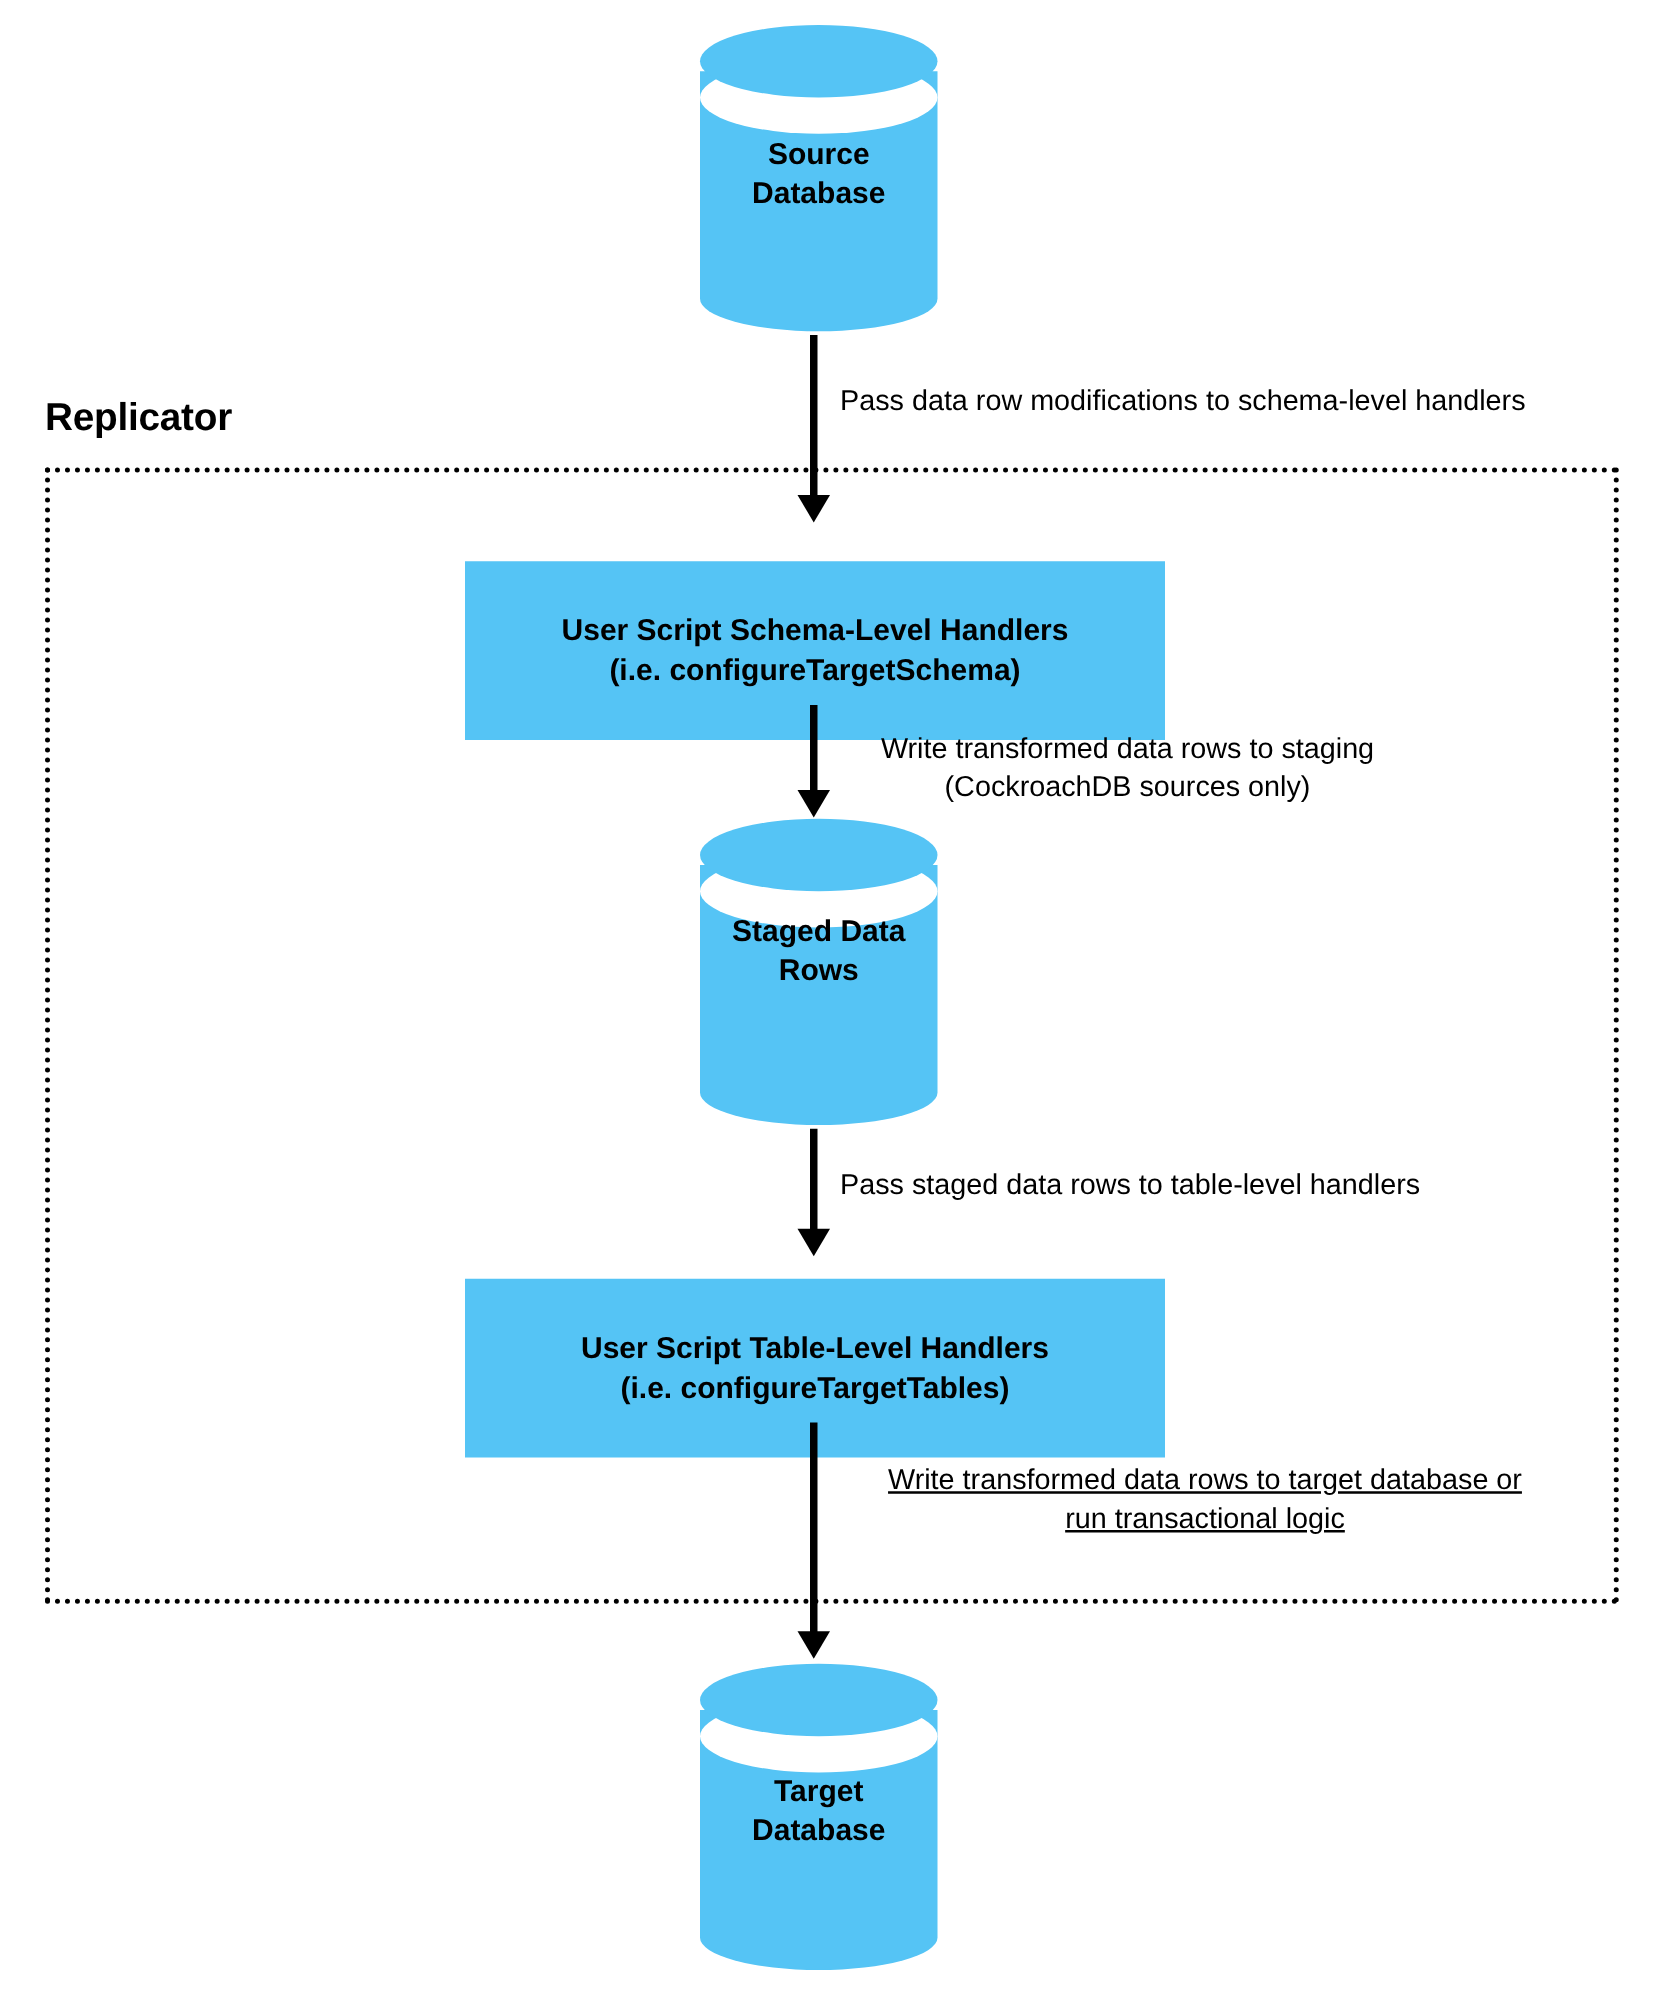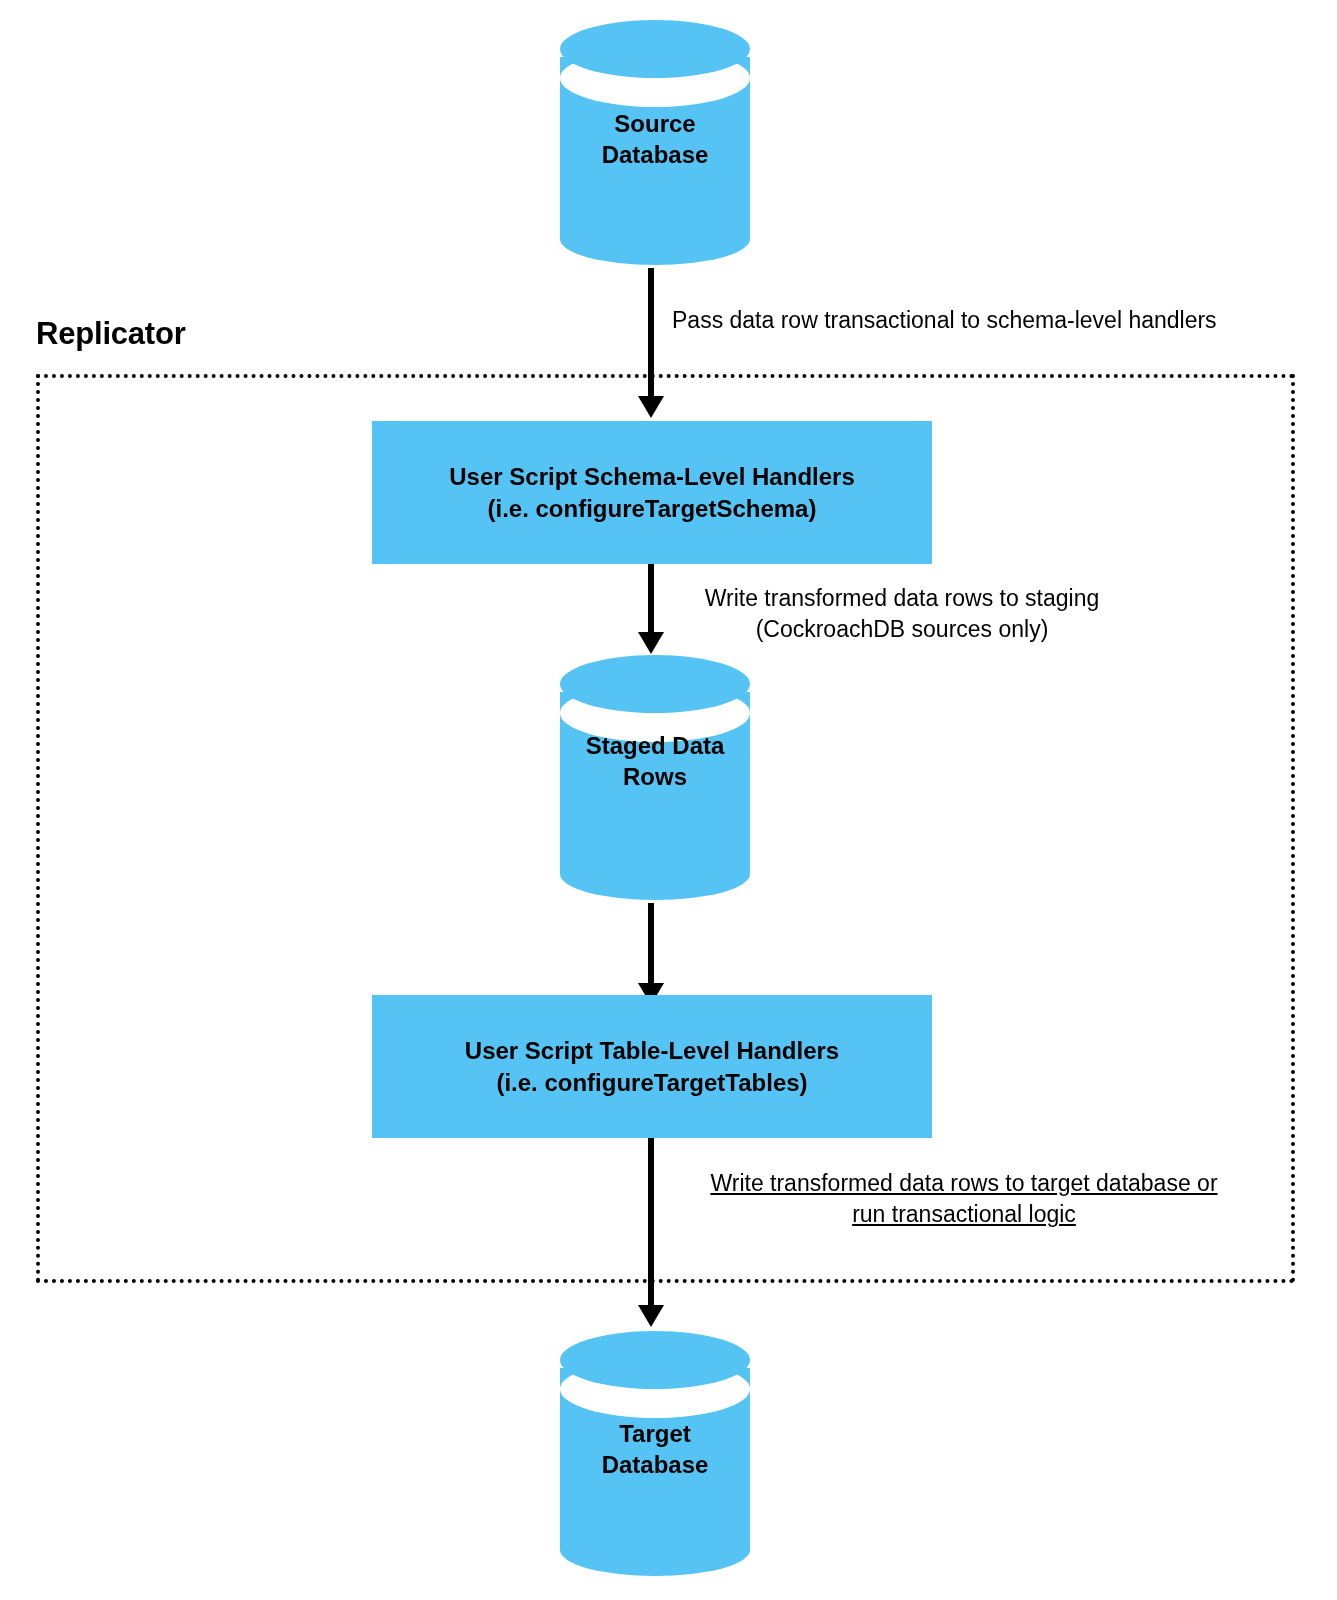--- a/index.html
+++ b/index.html
@@ -92,20 +92,21 @@
     position: absolute;
     background: #55c4f5;
     display: flex;
     align-items: center;
     justify-content: center;
     text-align: center;
     font-size: 24px;
     font-weight: bold;
     line-height: 1.33;
     white-space: pre-line;
+    margin-top: 28px;
   }
 
   
   .arrow {
     position: absolute;
     width: 6px;
     background: #000000;
   }
   .arrow-head {
     position: absolute;
@@ -137,21 +138,21 @@
   <div class="cylinder" style="left:560px; top:20px; height:245px;">
     <div class="cyl-body" style="height:208px;"></div>
     <div class="cyl-gap"></div>
     <div class="cyl-top"></div>
     <div class="cyl-label" style="top:89px;">Source
 Database</div>
   </div>
 
   <div class="arrow" style="left:648px; top:268px; height:130px;"></div>
   <div class="arrow-head" style="left:638px; top:396px;"></div>
-  <div class="edge-label" style="left:672px; top:305px; width:640px;">Pass data row transactional to schema-level handlers</div>
+  <div class="edge-label" style="left:672px; top:305px; width:640px;">Pass data row modifications to schema-level handlers</div>
 
   <div class="proc-box" style="left:372px; top:421px; width:560px; height:143px;">
     <span>User Script Schema-Level Handlers
 (i.e. configureTargetSchema)</span>
   </div>
 
   <div class="arrow" style="left:648px; top:564px; height:71px;"></div>
   <div class="arrow-head" style="left:638px; top:632px;"></div>
   <div class="edge-label centered" style="left:672px; top:583px; width:460px;">Write transformed data rows to staging
 (CockroachDB sources only)</div>
@@ -159,20 +160,21 @@
   <div class="cylinder" style="left:560px; top:655px; height:245px;">
     <div class="cyl-body" style="height:208px;"></div>
     <div class="cyl-gap"></div>
     <div class="cyl-top"></div>
     <div class="cyl-label" style="top:76px;">Staged Data
 Rows</div>
   </div>
 
   <div class="arrow" style="left:648px; top:903px; height:82px;"></div>
   <div class="arrow-head" style="left:638px; top:983px;"></div>
+  <div class="edge-label" style="left:672px; top:932px; width:560px;">Pass staged data rows to table-level handlers</div>
 
   <div class="proc-box" style="left:372px; top:995px; width:560px; height:143px;">
     <span>User Script Table-Level Handlers
 (i.e. configureTargetTables)</span>
   </div>
 
   <div class="arrow" style="left:648px; top:1138px; height:170px;"></div>
   <div class="arrow-head" style="left:638px; top:1305px;"></div>
   <div class="edge-label centered" style="left:672px; top:1168px; width:584px;text-decoration:underline;">Write transformed data rows to target database or
 run transactional logic</div>

